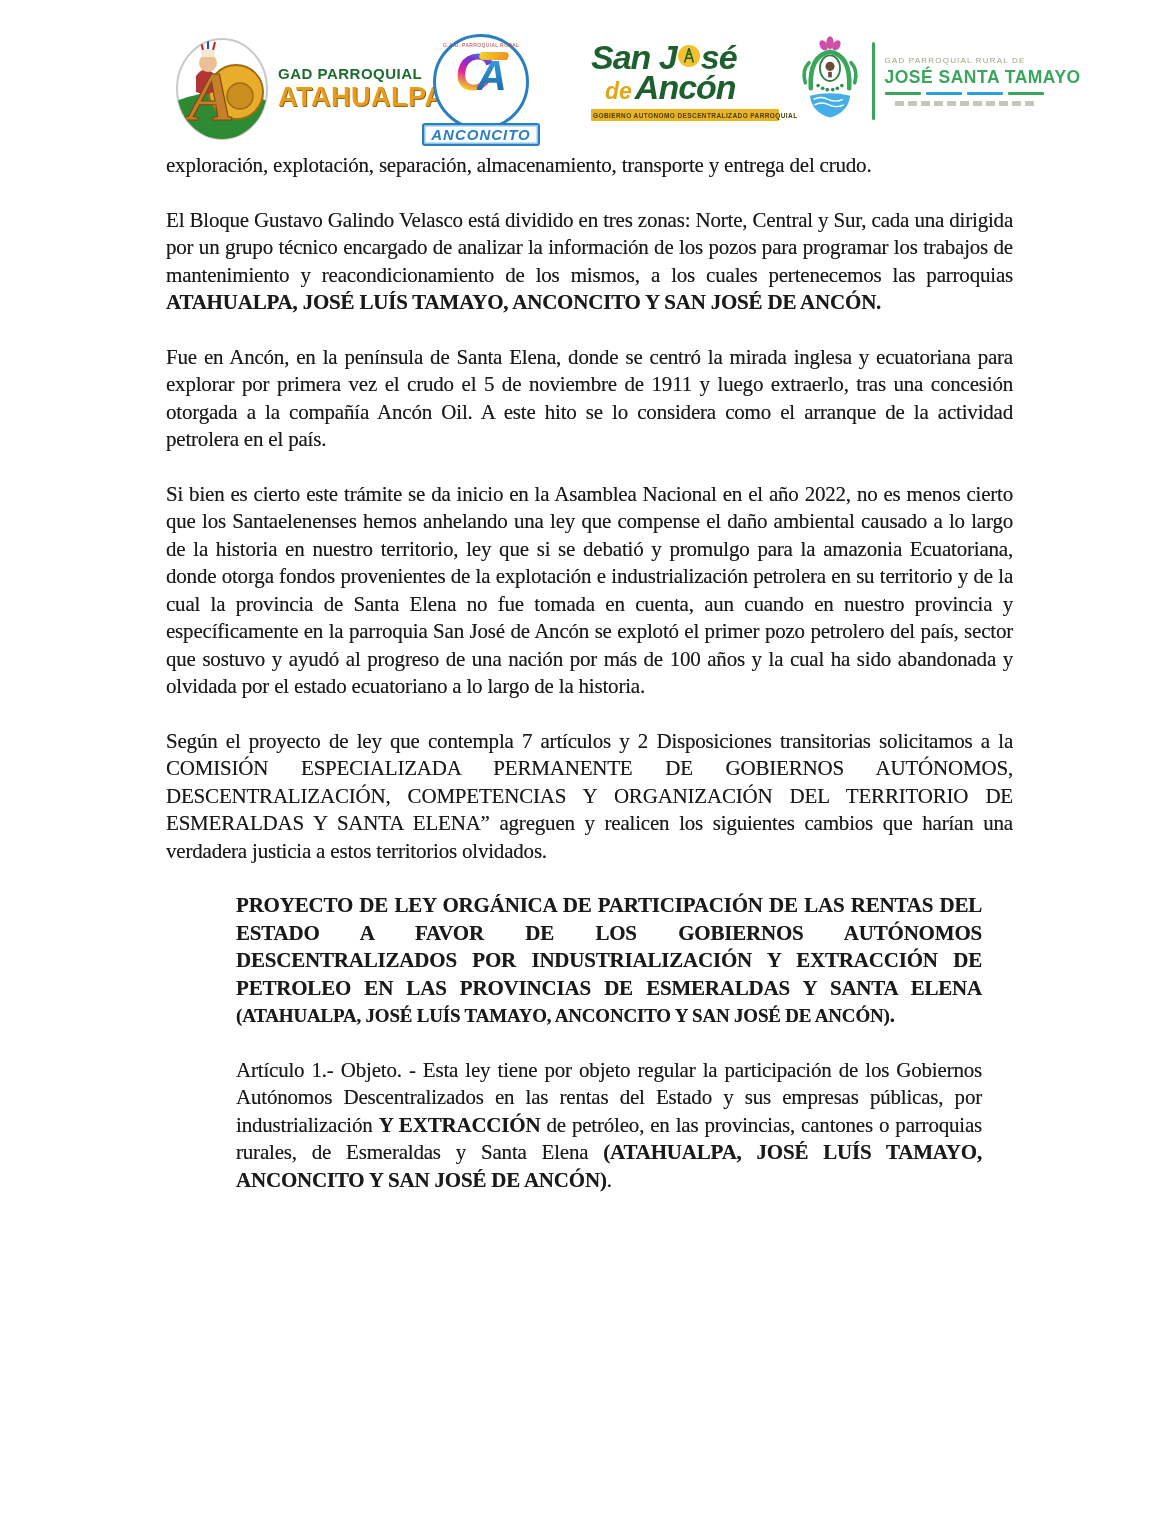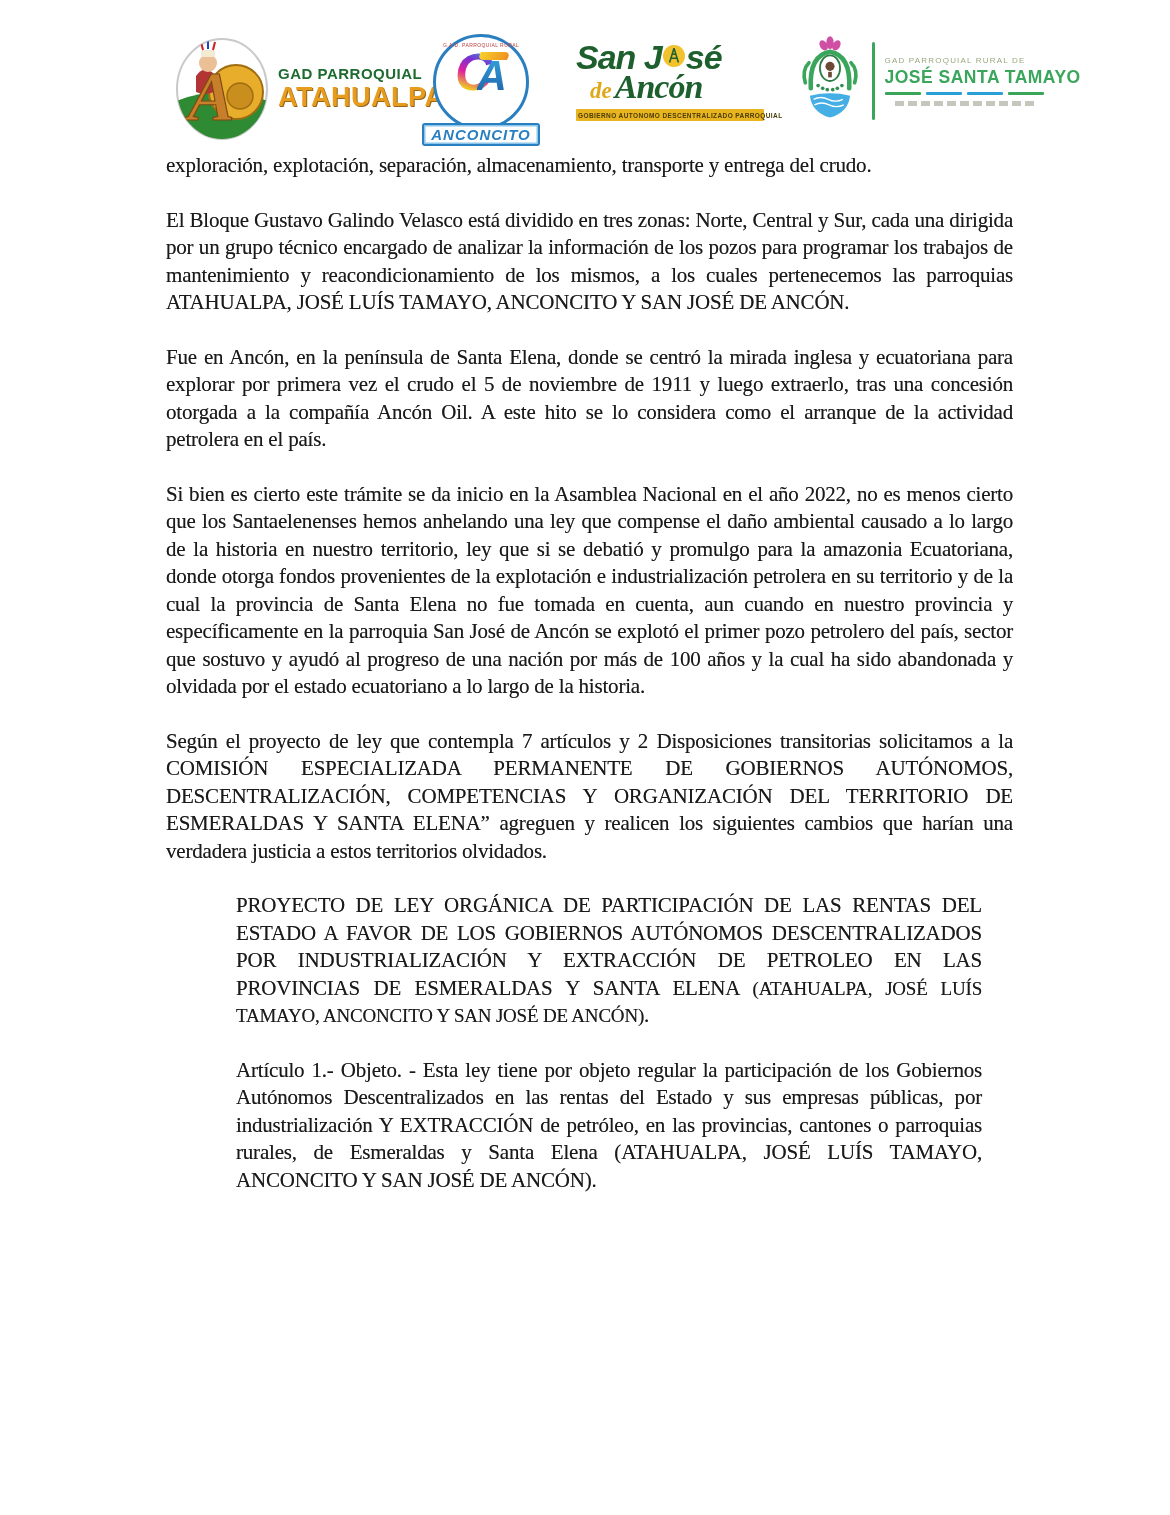--- a/index.html
+++ b/index.html
@@ -28,24 +28,24 @@
   .anc-a{font-style:italic;font-weight:900;font-size:42px;line-height:1;margin-left:-16px;margin-top:8px;
          background:linear-gradient(180deg,#34a6dd,#1d5fa8);
          -webkit-background-clip:text;background-clip:text;color:transparent;}
   .anc-swoosh{position:absolute;right:-2px;top:6px;width:30px;height:8px;
               background:linear-gradient(90deg,#f6d12c,#ef8f1f);border-radius:0 6px 0 6px;transform:skewX(-28deg);}
   .anc-banner{margin-top:-7px;background:#fff;border:2px solid #2a7fc1;box-shadow:inset 0 0 0 1.5px #8cc6ea;
               border-radius:3px;padding:1px 7px;font-style:italic;font-weight:900;font-size:15px;
               color:#2a7fc1;letter-spacing:1px;white-space:nowrap;}
 
   
-  .logo-sanjose{left:576px;top:6px;width:188px;font-family:"Liberation Sans",sans-serif;font-style:italic;font-weight:800;}
+  .logo-sanjose{left:591px;top:6px;width:188px;font-family:"Liberation Sans",sans-serif;font-style:italic;font-weight:800;}
   .sj-line1{font-size:34px;color:#1e5f2e;letter-spacing:-1px;line-height:1;display:flex;align-items:flex-start;}
   .sj-dot{display:inline-block;margin:0 1px;transform:translateY(-2px);}
-  .sj-line2{margin-top:-4px;padding-left:14px;line-height:1;font-family:Liberation Serif, serif;}
+  .sj-line2{margin-top:-4px;padding-left:14px;line-height:1;}
   .sj-de{font-size:23px;color:#e0a818;margin-right:3px;}
   .sj-ancon{font-size:34px;color:#1e5f2e;letter-spacing:-1px;}
   .sj-banner{margin-top:5px;background:#e8b41f;color:#4a3c08;font-style:normal;font-weight:bold;
              font-size:6.5px;letter-spacing:.4px;text-align:center;padding:2.5px 2px;border-radius:1px;white-space:nowrap;}
 
   
   .logo-jlt{left:798px;top:0;display:flex;align-items:center;gap:10px;font-family:"Liberation Sans",sans-serif;justify-content:flex-end;}
   .jlt-divider{width:2.5px;height:78px;background:#3aa65c;border-radius:2px;}
   .jlt-super{font-size:8px;color:#9aa87e;letter-spacing:1.2px;}
   .jlt-name{font-size:17.5px;font-weight:800;color:#3aa65c;letter-spacing:.5px;margin-top:2px;}
@@ -54,21 +54,21 @@
   .b.g{background:#3aa65c;} .b.bl{background:#2a9fd8;}
   .jlt-tagline{margin:6px 0 0 10px;width:140px;height:5px;opacity:.75;filter:blur(.4px);
                background:repeating-linear-gradient(90deg,#b4b4a8 0 9px,transparent 9px 13px);}
 
   
   .doc{position:absolute;left:166px;top:152px;width:847px;text-align:justify;
        font-size:21px;line-height:27.5px;color:#1a1a1a;
        text-shadow:0 0 .4px rgba(0,0,0,.5);letter-spacing:-.2px;}
   .doc p{margin:0 0 27px;}
   .doc p.block{margin-left:70px;margin-right:31px;}
-  .doc .bold{font-weight:400;}
+  .doc .bold{font-weight:700;}
   .doc .hsmall{font-size:19px;}
 </style>
 </head>
 <body>
 
 <div class="page">
 
   <header class="logo-row">
 
     <div class="logo logo-atahualpa">

